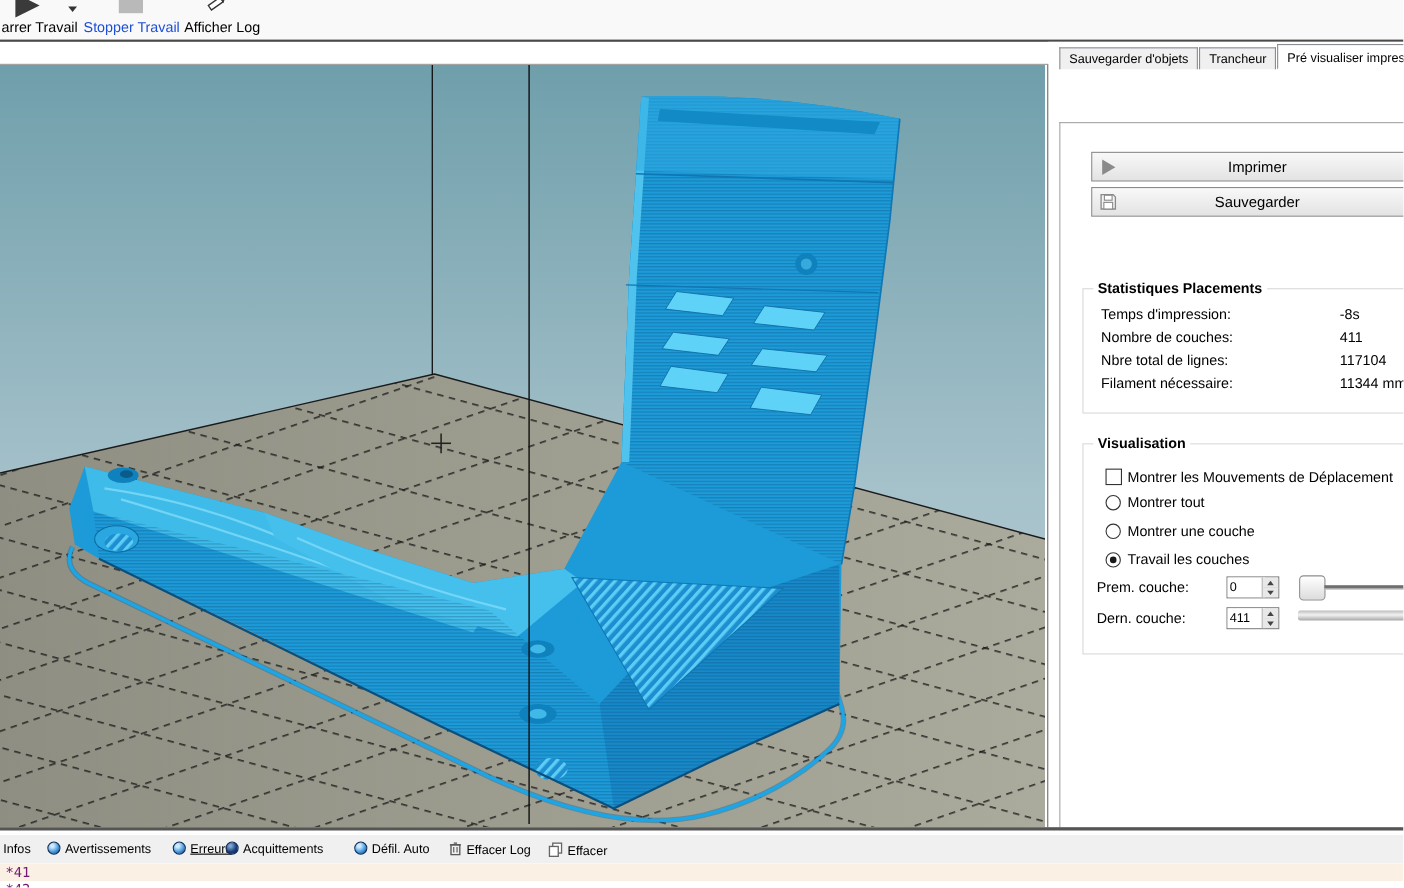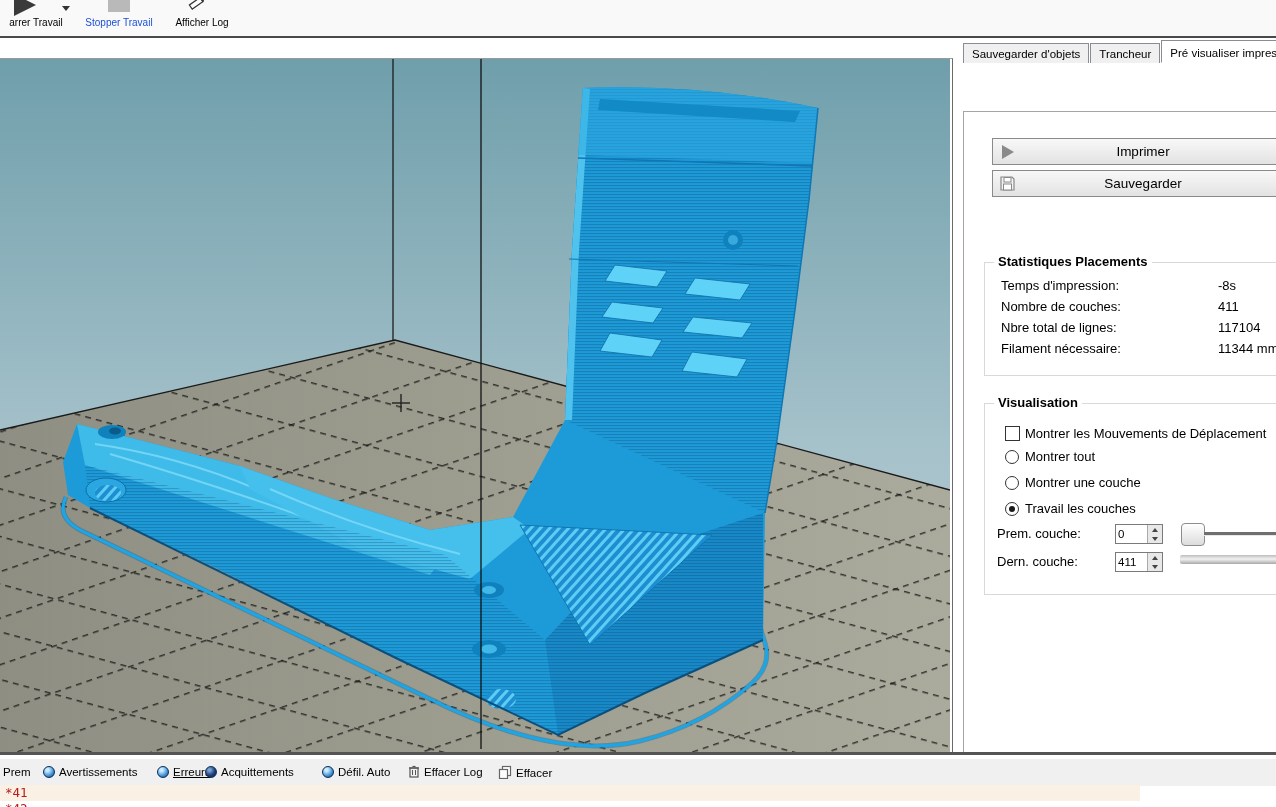--- a/index.html
+++ b/index.html
@@ -2,21 +2,21 @@
 <html><head>
 <meta charset="utf-8">
 <style>
   html,body{margin:0;padding:0;background:#fff;}
   #app{position:relative;width:1276px;height:807px;overflow:hidden;
        font-family:"Liberation Sans", sans-serif;background:#fff;color:#000;}
   
   #toolbar{position:absolute;left:0;top:0;width:1276px;height:36px;background:#f9f9f9;
            border-bottom:2px solid #4a4a4a;}
   .tb-btn{position:absolute;top:0;height:34px;cursor:default;}
-  .tb-label{position:absolute;top:17px;left:0;width:100%;text-align:center;font-size:10px;white-space:nowrap;}
+  .tb-label{position:absolute;top:17px;left:0;width:100%;text-align:center;font-size:13px;white-space:nowrap;}
   .tb-disabled .tb-label{color:#1d4ed8;}
   .play-tri{position:absolute;left:14px;top:-6px;width:0;height:0;
             border-left:22px solid #3a3a3a;border-top:11px solid transparent;border-bottom:11px solid transparent;}
   .caret{position:absolute;left:62px;top:6px;width:0;height:0;
          border-left:4px solid transparent;border-right:4px solid transparent;border-top:5px solid #333;}
   .stop-sq{position:absolute;left:32px;top:-6px;width:22px;height:18px;background:#b9b9b9;}
   .pencil{position:absolute;left:22px;top:-5px;}
   
   #viewport{position:absolute;left:0;top:58px;width:952px;height:694px;
             border-top:1px solid #9a9a9a;border-right:2px solid #6b6b6b;}
@@ -53,22 +53,22 @@
                 background:linear-gradient(#ffffff,#dcdcdc);}
   .slider-track1{position:absolute;height:3px;background:#6f6f6f;border-bottom:1px solid #e8e8e8;}
   .slider-track2{position:absolute;height:9px;background:linear-gradient(#bdbdbd,#f2f2f2 45%,#a8a8a8);border-radius:2px;}
   
   #splitter{position:absolute;left:0;top:752px;width:1276px;height:6px;background:#fff;border-top:3px solid #555;}
   #logbar{position:absolute;left:0;top:758px;width:1276px;height:27px;background:#f0f0f0;border-top:1px solid #fff;font-size:11.5px;}
   .lb-item{position:absolute;top:6px;height:16px;line-height:14px;white-space:nowrap;cursor:default;}
   .led{display:inline-block;width:12px;height:12px;border-radius:50%;vertical-align:-2px;margin-right:4px;
        background:radial-gradient(circle at 35% 30%, #cdeaff 15%, #4d9fe0 55%, #123a6e 100%);border:1px solid #0d2d57;box-sizing:border-box;}
   .led.dark{background:radial-gradient(circle at 35% 30%, #7fa6d6 10%, #1c3f7a 55%, #0a1f45 100%);}
-  #logarea{position:absolute;left:0;top:785px;width:1140px;height:22px;background:#fff;overflow:hidden;
-           font-family:"DejaVu Sans Mono", monospace;font-size:12.5px;color:#b91c1c;}
+  #logarea{position:absolute;left:0;top:785px;width:1276px;height:22px;background:#fff;overflow:hidden;
+           font-family:"DejaVu Sans Mono", monospace;font-size:12.5px;color:#701a75;}
   .log-line{height:16px;line-height:15px;padding-left:5px;}
   .log-line.l1{background:#faf0e3;}
 </style>
 </head>
 <body>
 
 <div id="app">
 
   <div id="toolbar">
     <div class="tb-btn" style="left:0;width:72px;">
@@ -274,21 +274,21 @@
             </span>
         </span>
         <span class="slider-track2" style="left:195px;top:151px;width:119px;"></span>
       </div>
 
     </div>
   </div>
 
   <div id="splitter"></div>
   <div id="logbar">
-    <span class="lb-item" style="left:3px;">Prem</span>
+    <span class="lb-item" style="left:3px;">Infos</span>
     <span class="lb-item" style="left:43px;"><span class="led"></span><span>Avertissements</span></span>
     <span class="lb-item" style="left:157px;text-decoration:underline;"><span class="led"></span><span>Erreurs</span></span>
     <span class="lb-item" style="left:205px;"><span class="led dark"></span><span>Acquittements</span></span>
     <span class="lb-item" style="left:322px;"><span class="led"></span><span>Défil. Auto</span></span>
     <span class="lb-item" style="left:408px;">
       <svg width="12" height="13" viewBox="0 0 12 13" style="vertical-align:-2px;margin-right:4px;">
         <rect x="2" y="3" width="8" height="9" fill="none" stroke="#555" stroke-width="1.2"></rect>
         <line x1="1" y1="3" x2="11" y2="3" stroke="#555" stroke-width="1.2"></line>
         <line x1="4.5" y1="1.5" x2="7.5" y2="1.5" stroke="#555" stroke-width="1.2"></line>
         <line x1="4.5" y1="5" x2="4.5" y2="10" stroke="#555" stroke-width="1"></line>

